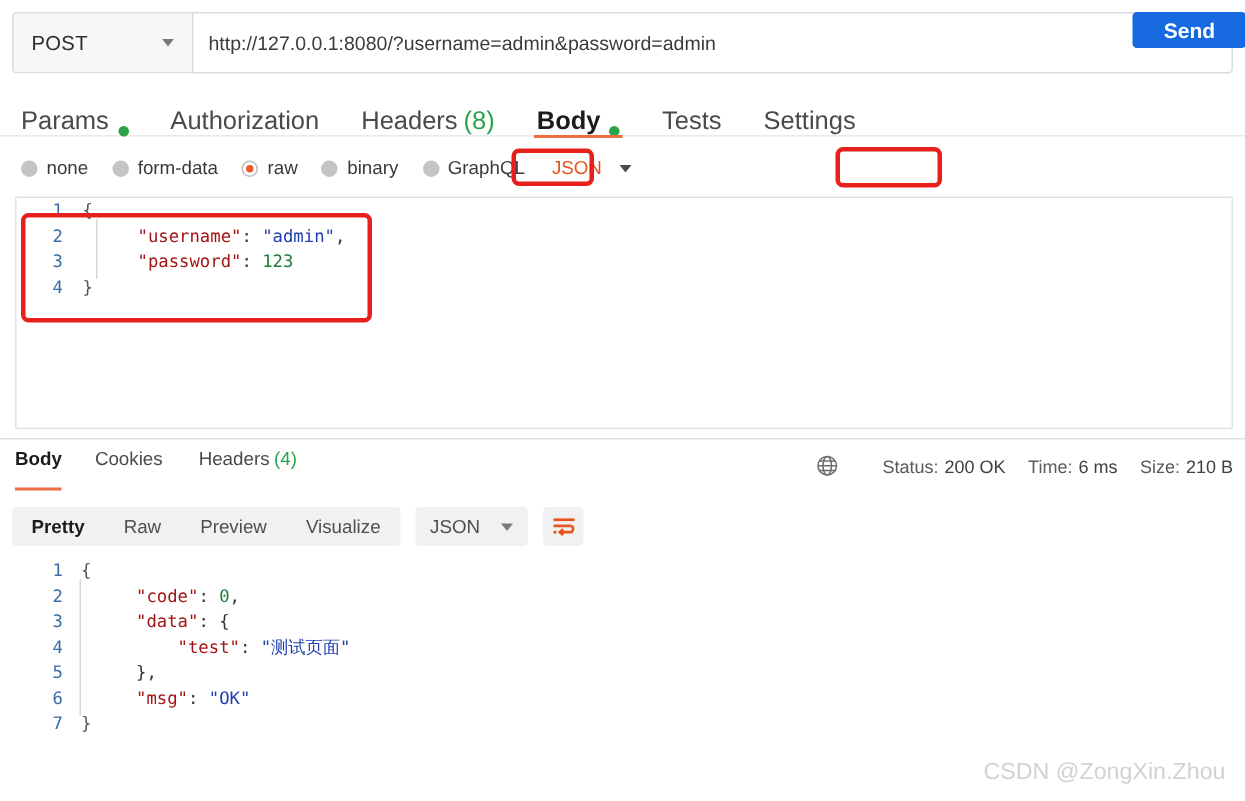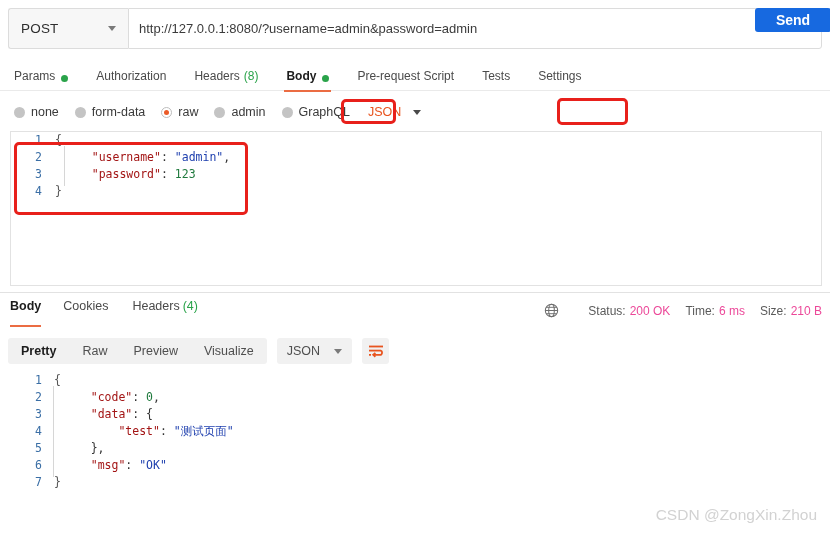--- a/index.html
+++ b/index.html
@@ -73,23 +73,23 @@
   .req-tabs {
     position: absolute; left: 0; top: 60px;
     width: 830px; height: 31px;
     display: flex; align-items: flex-start;
     padding-left: 12px;
     border-bottom: 1px solid #eaeaea;
   }
   .tab {
     position: relative;
     height: 31px;
-    display: flex; align-items: center;
+    display: flex; align-items: flex-end;
     padding: 1px 14px 0 14px;
-    font-size: 12px;
+    font-size: 17px;
     color: #4a4a4a;
     cursor: pointer;
     white-space: nowrap;
   }
   .tab:first-child { padding-left: 2px; }
   .tab.active { color: #1c1c1c; font-weight: bold; }
   .tab.active::after {
     content: "";
     position: absolute;
     left: 12px; right: 12px; bottom: -1px;
@@ -235,21 +235,21 @@
 
   .resp-meta {
     position: absolute; right: 8px; top: 303px;
     display: flex; align-items: center;
     font-size: 12px;
     color: #5a5a5a;
     white-space: nowrap;
   }
   .globe-icon { margin-right: 14px; display: flex; align-items: center; }
   .meta-item { margin-left: 15px; }
-  .meta-val { color: #ec4899; }
+  .meta-val { color: #404040; }
 
   
   .resp-toolbar {
     position: absolute; left: 8px; top: 338px;
     display: flex; align-items: center;
   }
   .seg {
     display: flex; align-items: center;
     background: #f1f1f1;
     border-radius: 3px;
@@ -343,23 +343,20 @@
       </div>
       <div class="tab">
         <span>Headers</span>
         <span class="tab-count">(8)</span>
       </div>
       <div class="tab active">
         <span>Body</span>
         <span class="tab-dot"></span>
       </div>
       <div class="tab">
-        <span>Pre-request Script</span>
-      </div>
-      <div class="tab">
         <span>Tests</span>
       </div>
       <div class="tab">
         <span>Settings</span>
       </div>
     </div>
 
   <div class="radio-row" id="radio-row">
     <div class="radio-item">
         <span class="radio-mark"></span>
@@ -368,21 +365,21 @@
       <div class="radio-item">
         <span class="radio-mark"></span>
         <span>form-data</span>
       </div>
       <div class="radio-item selected">
         <span class="radio-mark"></span>
         <span>raw</span>
       </div>
       <div class="radio-item">
         <span class="radio-mark"></span>
-        <span>admin</span>
+        <span>binary</span>
       </div>
       <div class="radio-item">
         <span class="radio-mark"></span>
         <span>GraphQL</span>
       </div>
       <div class="json-select">
       <span>JSON</span>
       <span class="chevron"></span>
     </div>
   </div>

